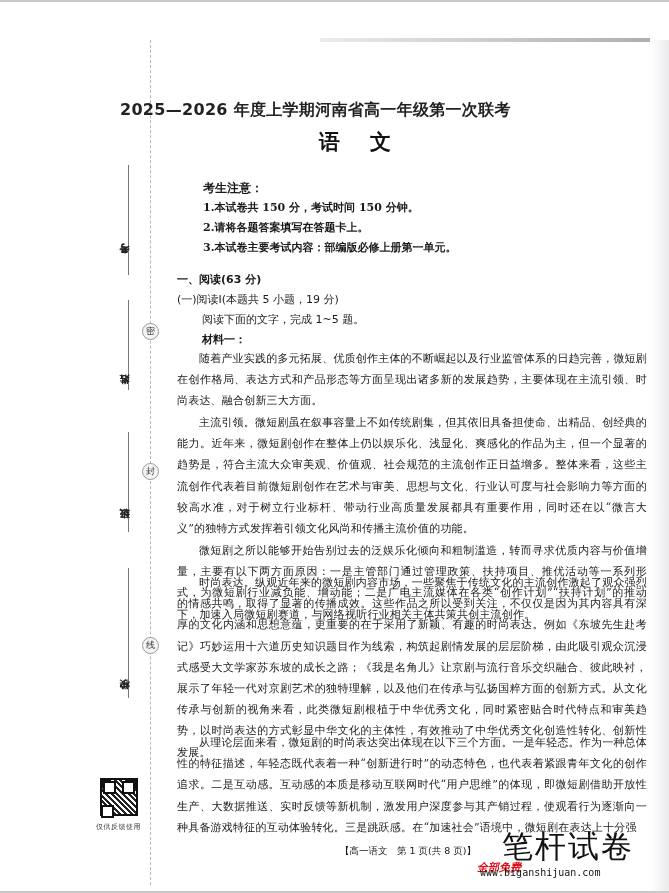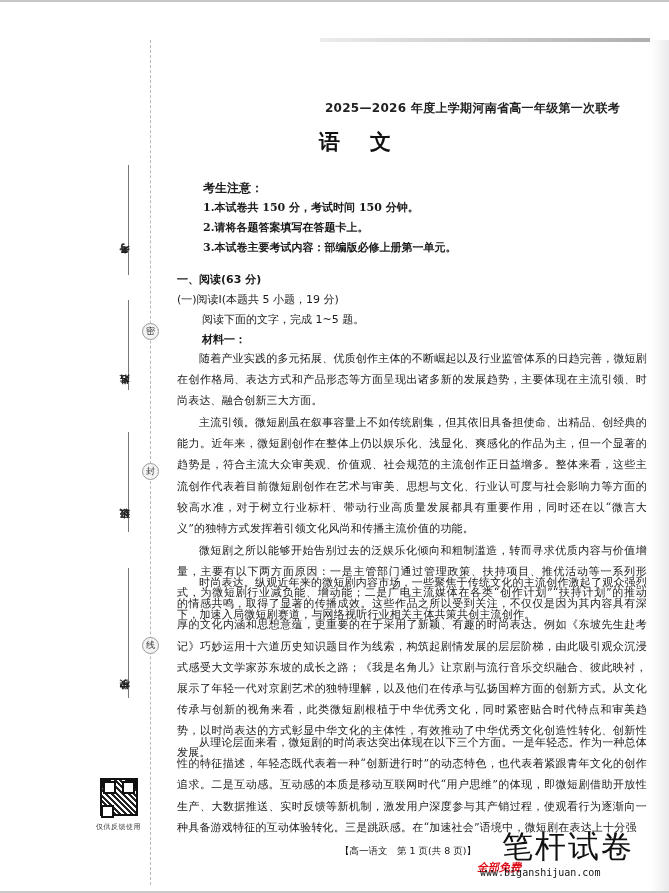--- a/index.html
+++ b/index.html
@@ -28,22 +28,22 @@
     background:
       linear-gradient(90deg, #111 0 25%, transparent 25% 75%, #111 75%) 0 0/100% 25% no-repeat,
       repeating-linear-gradient(45deg, #222 0 2px, #fff 2px 4px);
     border: 2px solid #111; box-sizing: border-box; }
   .qr::before, .qr::after { content: ""; position: absolute; width: 9px; height: 9px; border: 2px solid #111; background: #fff; }
   .qr::before { left: 1px; top: 1px; }
   .qr::after { right: 1px; top: 1px; }
   .qr-corner { position: absolute; left: 101px; top: 805px; width: 9px; height: 9px; border: 2px solid #111; background: #fff; }
   .qr-caption { position: absolute; left: 96px; top: 822px; font-size: 7px; color: #333; letter-spacing: 0.5px; }
 
-  .title { position: absolute; left: 120px; top: 100px; width: 500px; text-align: right;
-    font-family: "DejaVu Sans", sans-serif; font-size: 12px; font-weight: bold; color: #222; letter-spacing: 0.3px; }
+  .title { position: absolute; left: 120px; top: 100px; width: 500px; text-align: left;
+    font-family: "DejaVu Sans", sans-serif; font-size: 16px; font-weight: bold; color: #222; letter-spacing: 0.3px; }
   .subject { position: absolute; left: 120px; top: 128px; width: 500px; text-align: center;
     font-family: "DejaVu Sans", sans-serif; font-size: 21px; font-weight: bold; letter-spacing: 30px; color: #111; }
 
   .notice-head { position: absolute; left: 203px; top: 180px; font-family: "DejaVu Sans", sans-serif; font-size: 12px; font-weight: bold; }
   .notice-item { position: absolute; left: 203px; font-size: 11px; font-weight: bold; }
 
   .sec { position: absolute; font-size: 11px; font-family: "DejaVu Sans", sans-serif; }
   .para { position: absolute; left: 177px; width: 470px; font-size: 11px; font-weight: normal;
     line-height: 21.2px; text-align: justify; text-indent: 22px; letter-spacing: 0.2px; }
   .footer { position: absolute; left: 340px; top: 845px; font-size: 9.5px; font-family: "DejaVu Sans", sans-serif; }

